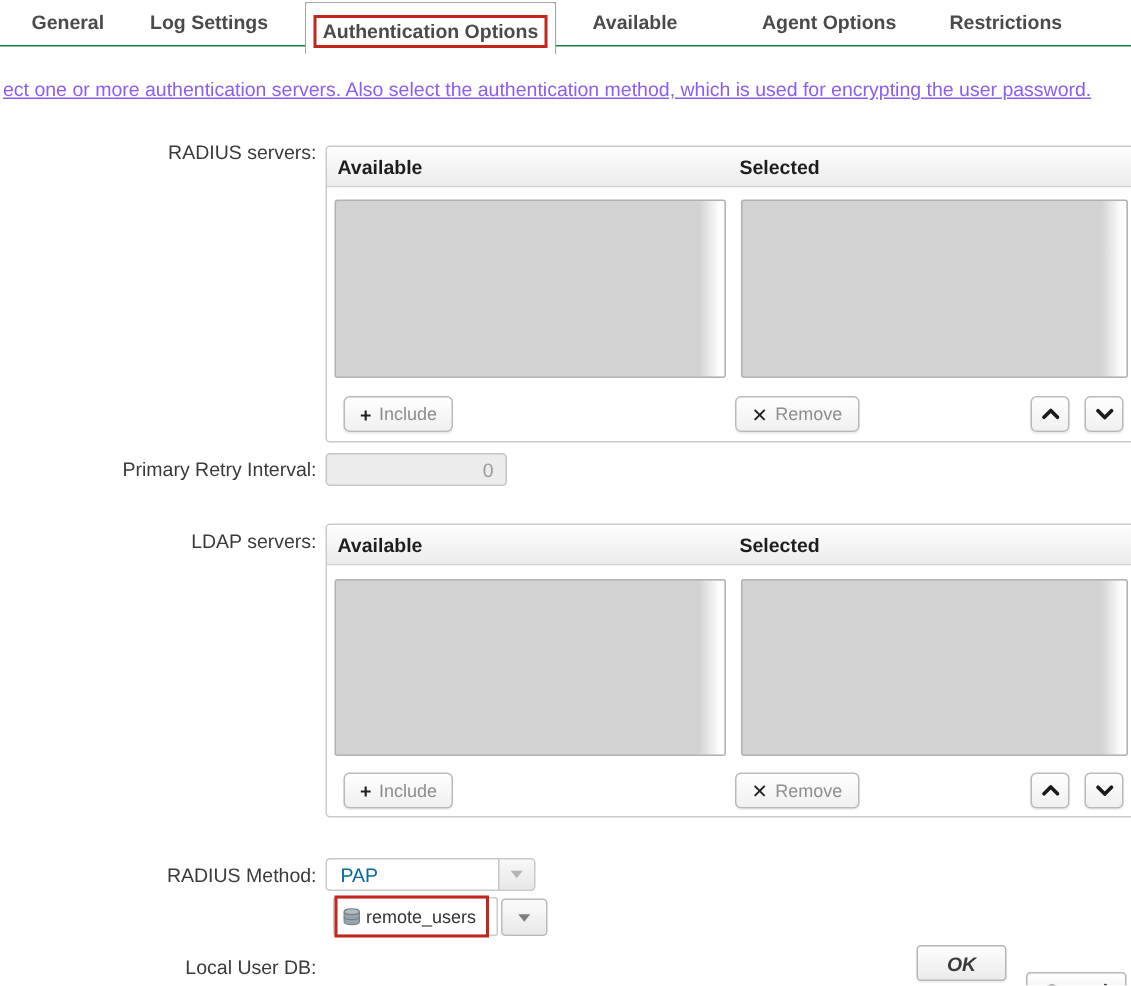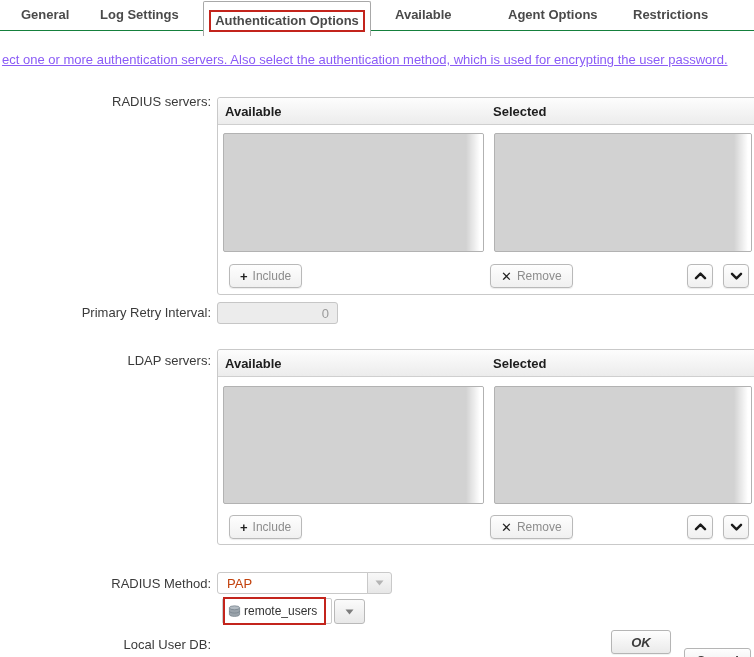--- a/index.html
+++ b/index.html
@@ -66,21 +66,21 @@
   .combo-field{
     border:1px solid #c9c9c9;border-radius:3px 0 0 3px;background:#fff;
     display:flex;align-items:center;font-size:13px;
   }
   .combo-arrow{
     border:1px solid #c9c9c9;border-radius:0 3px 3px 0;margin-left:-1px;
     background:linear-gradient(#f8f8f8,#e7e7e7);
     display:flex;align-items:center;justify-content:center;cursor:pointer;
   }
   .combo-method{left:217px;top:572px;height:22px;}
-  .combo-method .combo-field{width:151px;color:#c2410c;padding-left:9px;}
+  .combo-method .combo-field{width:116px;color:#0369a1;padding-left:9px;}
   .combo-method .combo-arrow{width:25px;}
   .combo-db-field{
     position:absolute;left:222px;top:598px;width:110px;height:26px;
     border:1px solid #cbcbcb;border-radius:2px;background:#fff;
     display:flex;align-items:center;gap:3px;padding-left:5px;
     font-size:12px;color:#333;
   }
   .combo-db-arrow{
     position:absolute;left:334px;top:599px;width:31px;height:25px;
     border:1px solid #b9b9b9;border-radius:3px;

